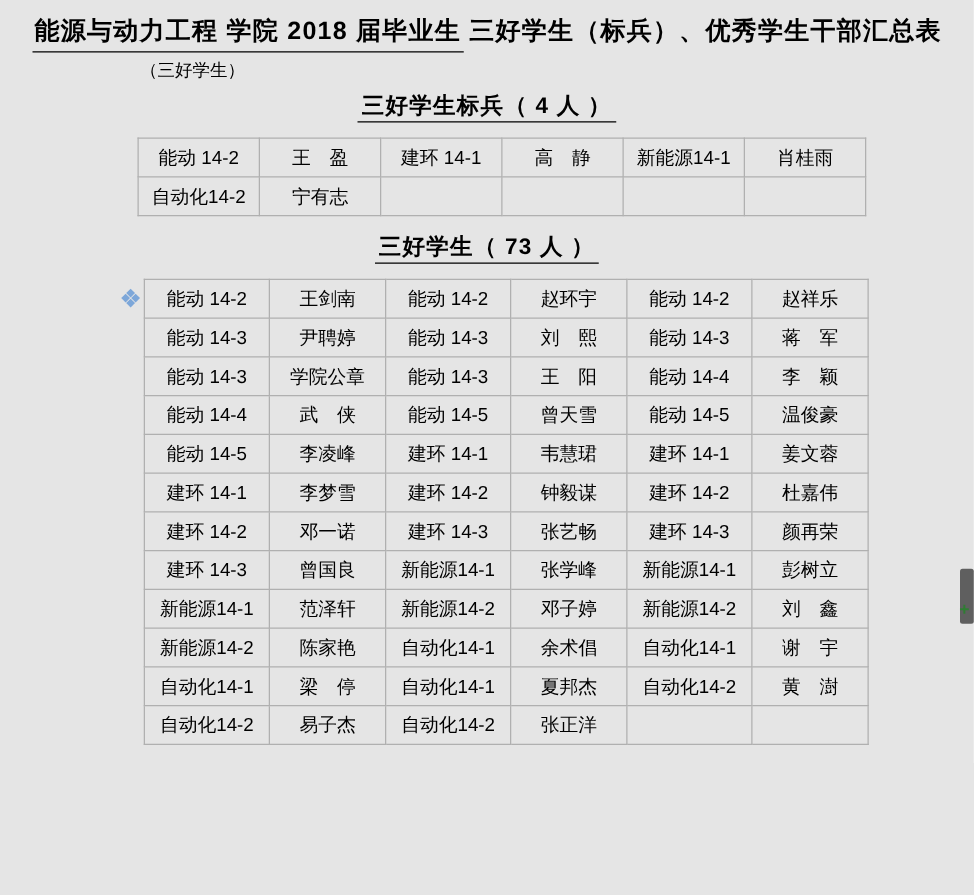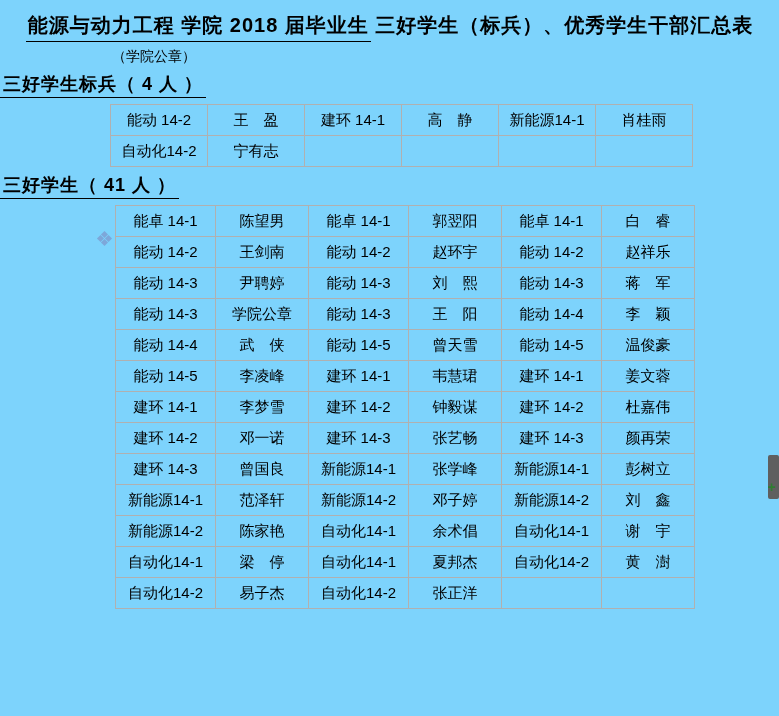--- a/index.html
+++ b/index.html
@@ -12,21 +12,21 @@
     height: 716px;
     font-family: "Liberation Sans", sans-serif;
     color: #000000;
     overflow: hidden;
     position: relative;
   }
   .page {
     position: relative;
     width: 779px;
     height: 716px;
-    background: #7dd3fc;
+    background: #e5e5e5;
     box-sizing: border-box;
     padding: 0;
   }
   .title-block {
     text-align: center;
     padding-top: 6px;
   }
   .title-line {
     font-size: 20px;
     font-weight: bold;
@@ -41,34 +41,35 @@
   .title-line-2 {
     margin-top: 4px;
   }
   .seal-note {
     margin-top: 4px;
     margin-left: 112px;
     font-size: 14px;
     line-height: 20px;
   }
   .section-heading {
+    text-align: center;
     font-size: 18px;
     font-weight: bold;
     letter-spacing: 1px;
     margin-top: 6px;
     margin-bottom: 6px;
   }
   .section-heading span.u {
     border-bottom: 1px solid #000;
     padding: 0 3px 1px 3px;
     display: inline-block;
   }
   table.grid {
     border-collapse: collapse;
-    margin: 0 auto;
+    margin: 12px auto;
     table-layout: fixed;
   }
   table.grid td {
     border: 1px solid #b0b0b0;
     height: 30px;
     font-size: 15px;
     text-align: center;
     vertical-align: middle;
     padding: 0 2px;
     white-space: nowrap;
@@ -146,21 +147,21 @@
 </head>
 <body>
 
 <div class="page">
 
   <div class="title-block">
     <div class="title-line title-line-1">能源与动力工程 学院 2018 届毕业生</div>
     <div class="title-line title-line-2">三好学生（标兵）、优秀学生干部汇总表</div>
   </div>
 
-  <div class="seal-note">（学院公章）</div>
+  <div class="seal-note">（三好学生）</div>
 
   <div class="section-heading">
     <span class="u">三好学生标兵（ 4 人 ）</span>
   </div>
 
   <div class="wrap-biaobing">
     <table class="grid t-biaobing">
       <tbody>
         <tr>
           <td class="c-class">能动 14-2</td>
@@ -176,41 +177,33 @@
           <td class="c-class empty-cell"></td>
           <td class="c-name empty-cell"></td>
           <td class="c-class empty-cell"></td>
           <td class="c-name empty-cell"></td>
         </tr>
       </tbody>
     </table>
   </div>
 
   <div class="section-heading">
-    <span class="u">三好学生（ 41 人 ）</span>
+    <span class="u">三好学生（ 73 人 ）</span>
   </div>
 
   <div class="anchor-marker">
     <i class="a"></i>
       <i class="b"></i>
       <i class="c"></i>
       <i class="d"></i>
   </div>
 
   <div class="wrap-sanhao">
     <table class="grid t-sanhao">
       <tbody>
-        <tr>
-          <td class="c-class">能卓 14-1</td>
-          <td class="c-name">陈望男</td>
-          <td class="c-class">能卓 14-1</td>
-          <td class="c-name">郭翌阳</td>
-          <td class="c-class">能卓 14-1</td>
-          <td class="c-name">白　睿</td>
-        </tr>
         <tr>
           <td class="c-class">能动 14-2</td>
           <td class="c-name">王剑南</td>
           <td class="c-class">能动 14-2</td>
           <td class="c-name">赵环宇</td>
           <td class="c-class">能动 14-2</td>
           <td class="c-name">赵祥乐</td>
         </tr>
         <tr>
           <td class="c-class">能动 14-3</td>

